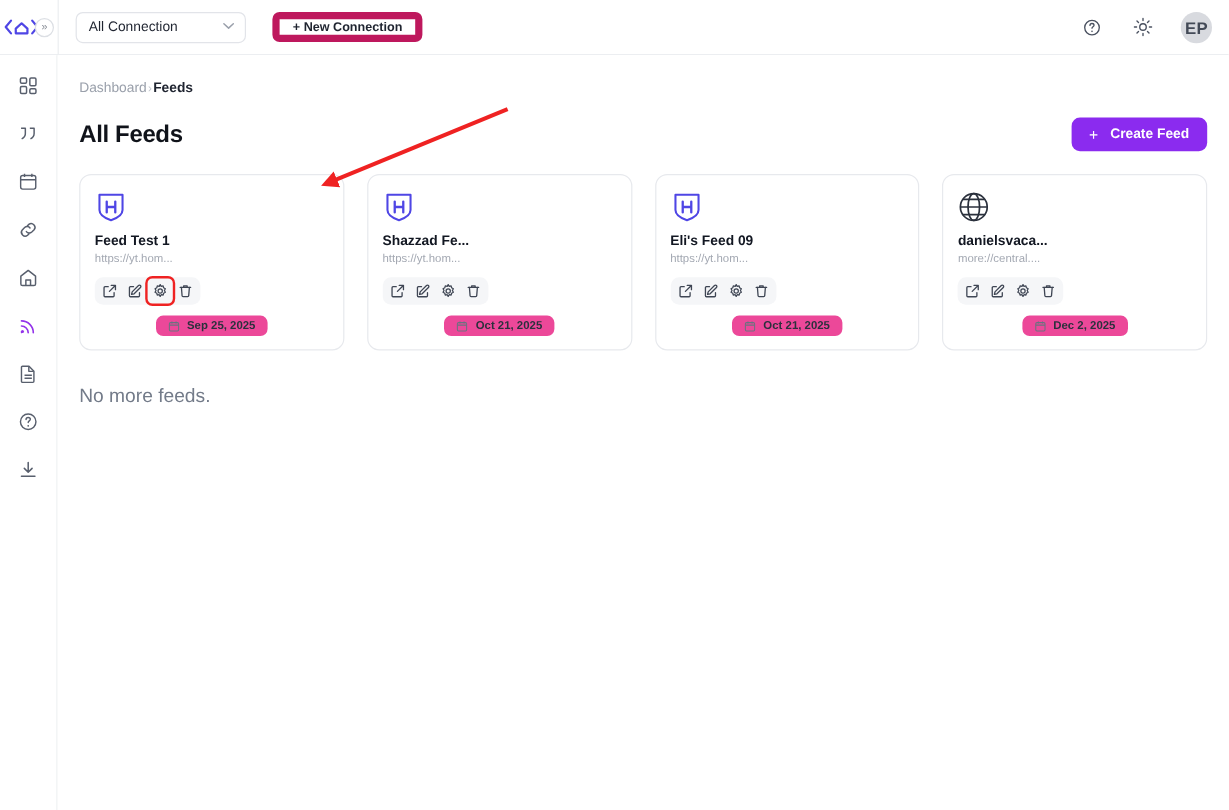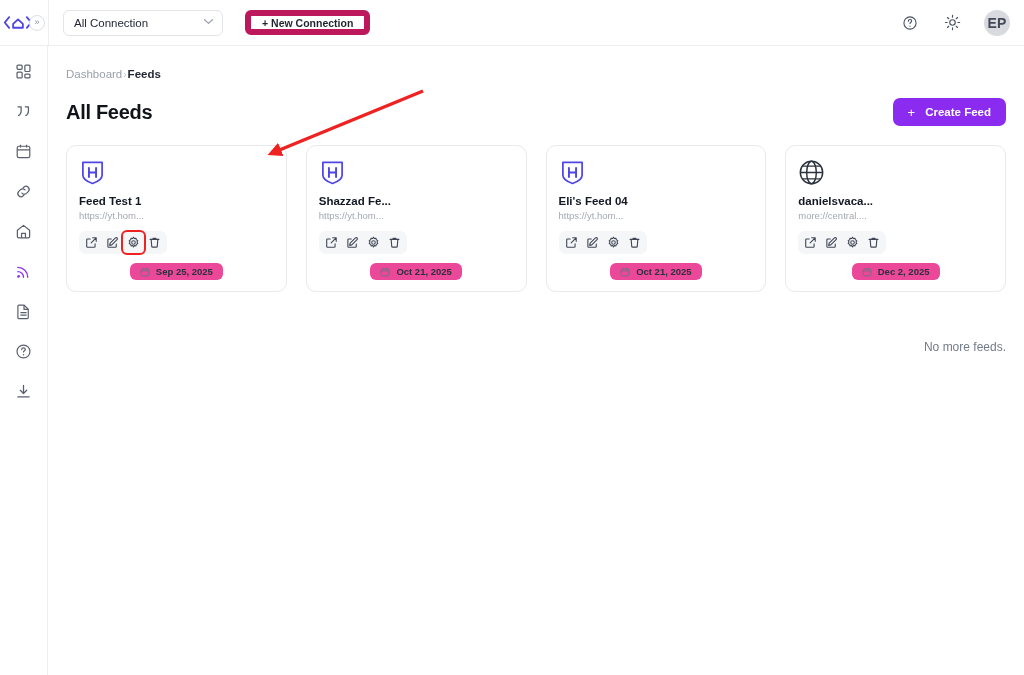--- a/index.html
+++ b/index.html
@@ -27,21 +27,21 @@
   .collapse-btn {
     width: 16px; height: 16px; border-radius: 50%;
     border: 1px solid #dcdfe4; background: #fff;
     display: flex; align-items: center; justify-content: center;
     font-size: 9px; color: #8a8f98; margin-left: -4px; cursor: pointer;
     line-height: 1;
   }
   .topbar-divider { width: 1px; height: 46px; background: #eceef1; margin-right: 14px; }
 
   .connection-select {
-    width: 160px; height: 26px;
+    width: 142px; height: 26px;
     border: 1px solid #e2e4e9; border-radius: 6px;
     background: #fff;
     display: flex; align-items: center; justify-content: space-between;
     padding: 0 8px 0 10px;
     font-size: 11.5px; color: #1f2430; cursor: pointer; text-align: center;
   }
   .chev { color: #9aa0ab; font-size: 9px; line-height: 1; }
 
   .new-connection-btn {
     margin-left: 22px;
@@ -139,22 +139,22 @@
 
   .card-date-row { display: flex; justify-content: center; margin-top: 9px; }
   .card-date {
     display: inline-flex; align-items: flex-end; gap: 6px;
     background: #ec4899; border-radius: 6px;
     padding: 3px 10px; font-size: 9.5px; font-weight: 700; color: #2b313d;
   }
   .card-date .cal { color: #6b7280; display: flex; }
 
   .no-more {
-    text-align: right; margin-top: 48px;
-    font-size: 12px; color: #737b89;
+    text-align: left; margin-top: 30px;
+    font-size: 16px; color: #737b89;
   }
 
   
   .arrow-overlay { position: absolute; inset: 0; pointer-events: none; }
 </style>
 </head>
 <body>
 
 <div class="app">
 
@@ -390,21 +390,21 @@
 
         <div class="card">
           <div class="card-top">
             <span class="card-logo">
               <svg width="25" height="27" viewBox="0 0 26 28" fill="none" stroke="#4f46e5" stroke-width="1.8" stroke-linejoin="round">
                 <path d="M3 3.4h20v13.2c0 4.4-5 7.2-10 8.8-5-1.6-10-4.4-10-8.8z"></path>
                 <path d="M9.3 9.3v9.4M16.7 9.3v9.4M9.3 14h7.4" stroke-width="2" stroke-linecap="round"></path>
               </svg>
             </span>
             <div class="card-textcol">
-              <div class="card-title">Eli's Feed 04</div>
+              <div class="card-title">Eli's Feed 09</div>
               <div class="card-url">https://yt.hom...</div>
             </div>
             <div class="card-actions">
               <span class="act">
                 <svg width="13" height="13" viewBox="0 0 16 16" fill="none" stroke="currentColor" stroke-width="1.35" stroke-linecap="round" stroke-linejoin="round">
                   <path d="M9.4 2.2h4.4v4.4M13.4 2.6 7.6 8.4"></path>
                   <path d="M12.4 9.6v3.3a1 1 0 0 1-1 1H3.1a1 1 0 0 1-1-1V4.6a1 1 0 0 1 1-1h3.3"></path>
                 </svg>
               </span>
               <span class="act">

